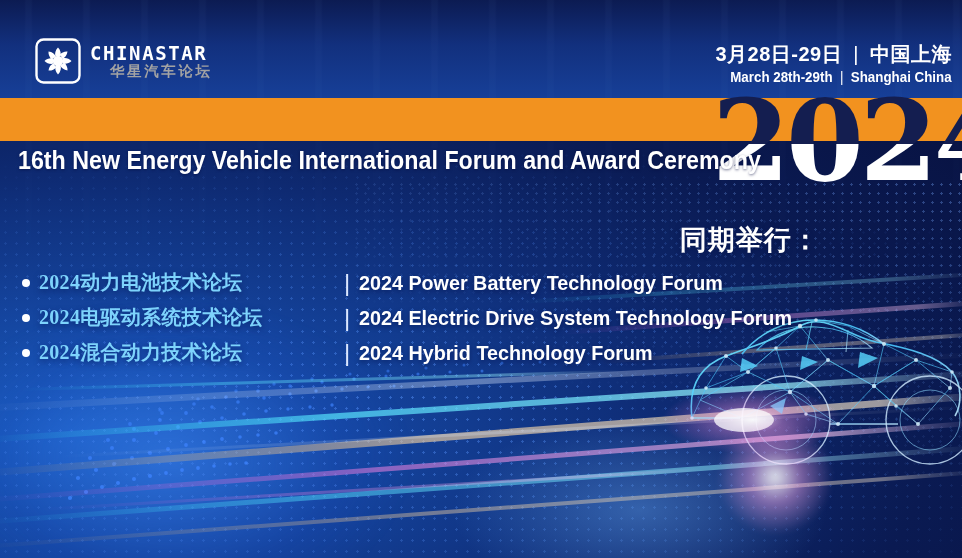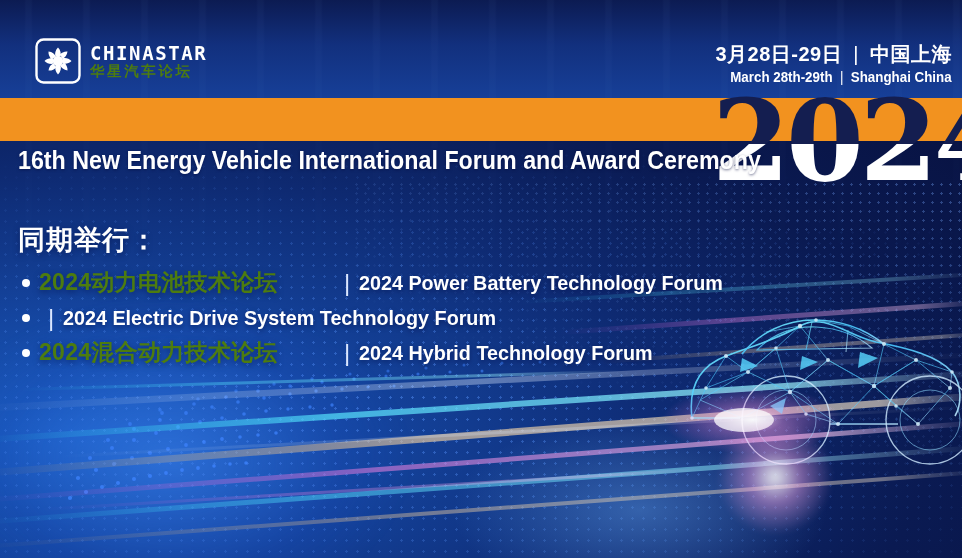--- a/index.html
+++ b/index.html
@@ -66,21 +66,21 @@
 
   
   .logo-row{ position:absolute; left:18px; top:38px; display:flex; align-items:center; gap:9px; z-index:6;padding-left:17px; }
   .logo-mark{ width:46px; height:46px; flex:0 0 auto; }
   .logo-text{ display:flex; flex-direction:column; gap:1px; }
   .logo-en{
     color:#fff; font-size:19px; font-weight:700; letter-spacing:1.6px;
     font-family:"DejaVu Sans Mono", monospace; line-height:1;
   }
   .logo-cn{
-    color:#4d7c0f; font-size:14.5px; font-weight:700; letter-spacing:2.6px; line-height:1;
+    color:#a3a3a3; font-size:14.5px; font-weight:700; letter-spacing:2.6px; line-height:1;margin-left:20px;
   }
 
   .datebox{ position:absolute; right:10px; top:42px; text-align:right; z-index:6; }
   .date-cn{
     color:#fff; font-size:20px; font-weight:700; letter-spacing:.5px; line-height:1.28;
     white-space:nowrap;
   }
   .date-cn .sep{ font-weight:400; padding:0 5px; }
   .date-en{
     color:#fff; font-size:14.5px; font-weight:700; line-height:1.3; white-space:nowrap;
@@ -113,30 +113,30 @@
     font-size:112px; line-height:110px; letter-spacing:-4px;
     white-space:nowrap;
   }
   .year-top{ color:#141E50; clip-path:inset(0 0 52px 0); z-index:2; }
   .year-bot{ color:#ffffff; clip-path:inset(58px 0 0 0); z-index:5; }
 
   
   .events{ position:absolute; left:18px; top:222px; z-index:6; }
   .events-head{
     color:#fff; font-size:27px; font-weight:700; letter-spacing:1px;
-    margin-bottom:9px; text-shadow:0 2px 6px rgba(0,15,70,.6);
+    margin-bottom:9px; text-shadow:0 2px 6px rgba(0,15,70,.6);text-align:right;
   }
   .ev-row{ display:flex; align-items:center; height:31px; margin-bottom:4px; }
   .ev-bullet{
     width:8px; height:8px; border-radius:50%; background:#fff; flex:0 0 auto;
     margin:0 9px 0 4px;
   }
   .ev-cn{
-    color:#4d7c0f; font-size:23px; font-weight:700; letter-spacing:.3px;
-    width:296px; white-space:nowrap; text-shadow:0 2px 6px rgba(0,15,70,.55);
+    color:#7dd3fc; font-size:20px; font-weight:700; letter-spacing:.3px;
+    width:296px; white-space:nowrap; text-shadow:0 2px 6px rgba(0,15,70,.55);font-family:Liberation Serif, serif;
   }
   .ev-pipe{ color:#dbe7ff; font-size:24px; font-weight:400; width:24px; text-align:center; }
   .ev-en{
     color:#fff; font-size:21px; font-weight:700; white-space:nowrap;
     transform:scaleX(.94); transform-origin:left center;
     text-shadow:0 2px 6px rgba(0,15,70,.55);
   }
 </style>
 </head>
 <body>
@@ -407,20 +407,21 @@
 
     <div class="ev-row">
       <span class="ev-bullet"></span>
       <span class="ev-cn">2024动力电池技术论坛</span>
       <span class="ev-pipe">|</span>
       <span class="ev-en">2024 Power Battery Technology Forum</span>
     </div>
 
     <div class="ev-row">
       <span class="ev-bullet"></span>
+      <span class="ev-cn">2024电驱动系统技术论坛</span>
       <span class="ev-pipe">|</span>
       <span class="ev-en">2024 Electric Drive System Technology Forum</span>
     </div>
 
     <div class="ev-row">
       <span class="ev-bullet"></span>
       <span class="ev-cn">2024混合动力技术论坛</span>
       <span class="ev-pipe">|</span>
       <span class="ev-en">2024 Hybrid Technology Forum</span>
     </div>

